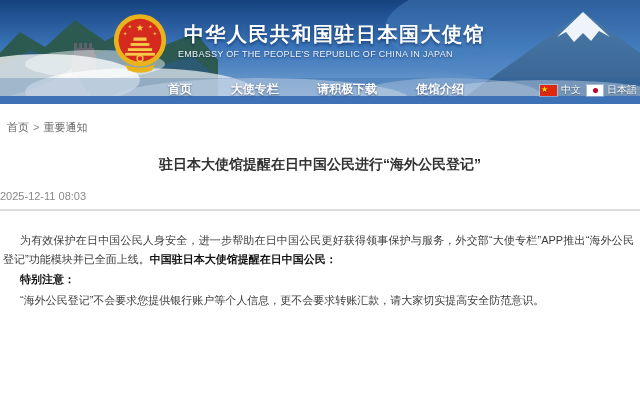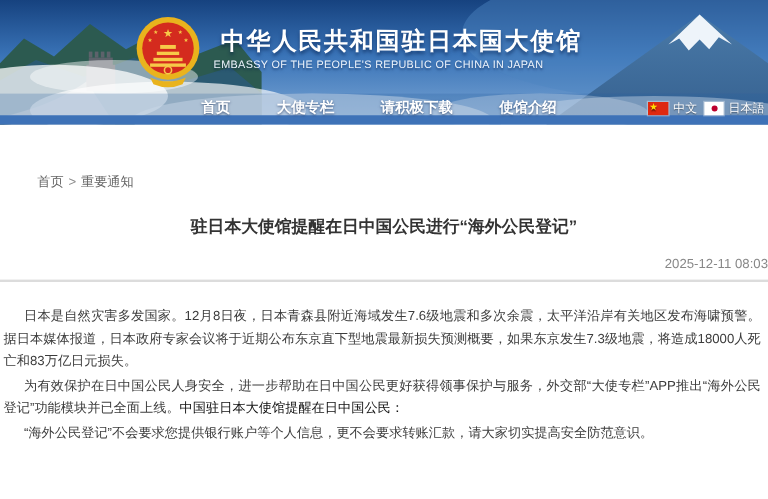--- a/index.html
+++ b/index.html
@@ -36,33 +36,33 @@
   }
   .lang{
     display:flex;align-items:center;gap:4px;text-decoration:none;cursor:pointer;
     color:#ffffff;font-size:10px;text-shadow:0 1px 1px rgba(0,0,0,.45);
   }
   .flag{width:16px;height:11px;display:inline-flex;align-items:center;justify-content:center;box-shadow:0 0 0 1px rgba(255,255,255,.35);}
   .flag-cn{background:#de2910;color:#ffde00;font-size:8px;line-height:1;padding-left:1px;justify-content:flex-start;}
   .flag-jp{background:#ffffff;position:relative;}
   .flag-jp::after{content:"";position:absolute;left:5.5px;top:3px;width:5px;height:5px;border-radius:50%;background:#bc002d;}
   
-  .breadcrumb{padding:16px 0 0 31px;font-size:11px;color:#666;margin-top:24px;}
+  .breadcrumb{padding:16px 0 0 7px;font-size:11px;color:#666;}
   .breadcrumb a{color:#666;text-decoration:none;cursor:pointer;}
   .crumb-sep{margin:0 4px;color:#888;}
   
   .article-title{margin:21px 10px 16px;text-align:center;font-size:14px;font-weight:bold;color:#333;}
-  .article-date{margin-top:15px;text-align:right;font-size:11px;color:#888;}
+  .article-date{margin-top:15px;text-align:left;font-size:11px;color:#888;}
   .divider{margin-top:7px;height:2px;background:#dcdcdc;}
   .article-body{
     padding:20px 6px 0 3px;
     font-size:11px;line-height:18.5px;color:#3c3c3c;text-align:justify;
   }
   .article-body p{margin:0 0 2px;text-indent:17px;}
-  .article-body .b{font-weight:normal;color:#111111;}
+  .article-body .b{font-weight:bold;color:#111111;}
 </style>
 </head>
 <body>
 
 <div class="banner">
   <svg class="banner-bg" viewBox="0 0 640 104" preserveAspectRatio="none" aria-hidden="true">
     <defs>
       <linearGradient id="sky" x1="0" y1="0" x2="0" y2="1">
         <stop offset="0" stop-color="#16427f"></stop>
         <stop offset="0.45" stop-color="#3a74b8"></stop>
@@ -143,16 +143,16 @@
 </div>
 
 <div class="breadcrumb">
   <a>首页</a><span class="crumb-sep">&gt;</span><a>重要通知</a>
 </div>
 
 <h1 class="article-title">驻日本大使馆提醒在日中国公民进行“海外公民登记”</h1>
 <div class="article-date">2025-12-11 08:03</div>
 <div class="divider"></div>
 <div class="article-body">
-    <p><span>日本是自然灾害多发国家。12月8日夜，日本青森县附近海域发生7.6级地震和多次余震，太平洋沿岸有关地区发布海啸预警。据日本媒体报道，日本政府专家会议将于近期公布东京直下型地震最新损失预测概要，如果东京发生7.3级地震，将造成18000人死亡和83万亿日元损失。</span></p>
     <p><span>为有效保护在日中国公民人身安全，进一步帮助在日中国公民更好获得领事保护与服务，外交部“大使专栏”APP推出“海外公民登记”功能模块并已全面上线。</span><span class="b">中国驻日本大使馆提醒在日中国公民：</span></p>
+    <p><span class="b">特别注意：</span></p>
     <p><span>“海外公民登记”不会要求您提供银行账户等个人信息，更不会要求转账汇款，请大家切实提高安全防范意识。</span></p>
   </div>
 
 </body></html>

